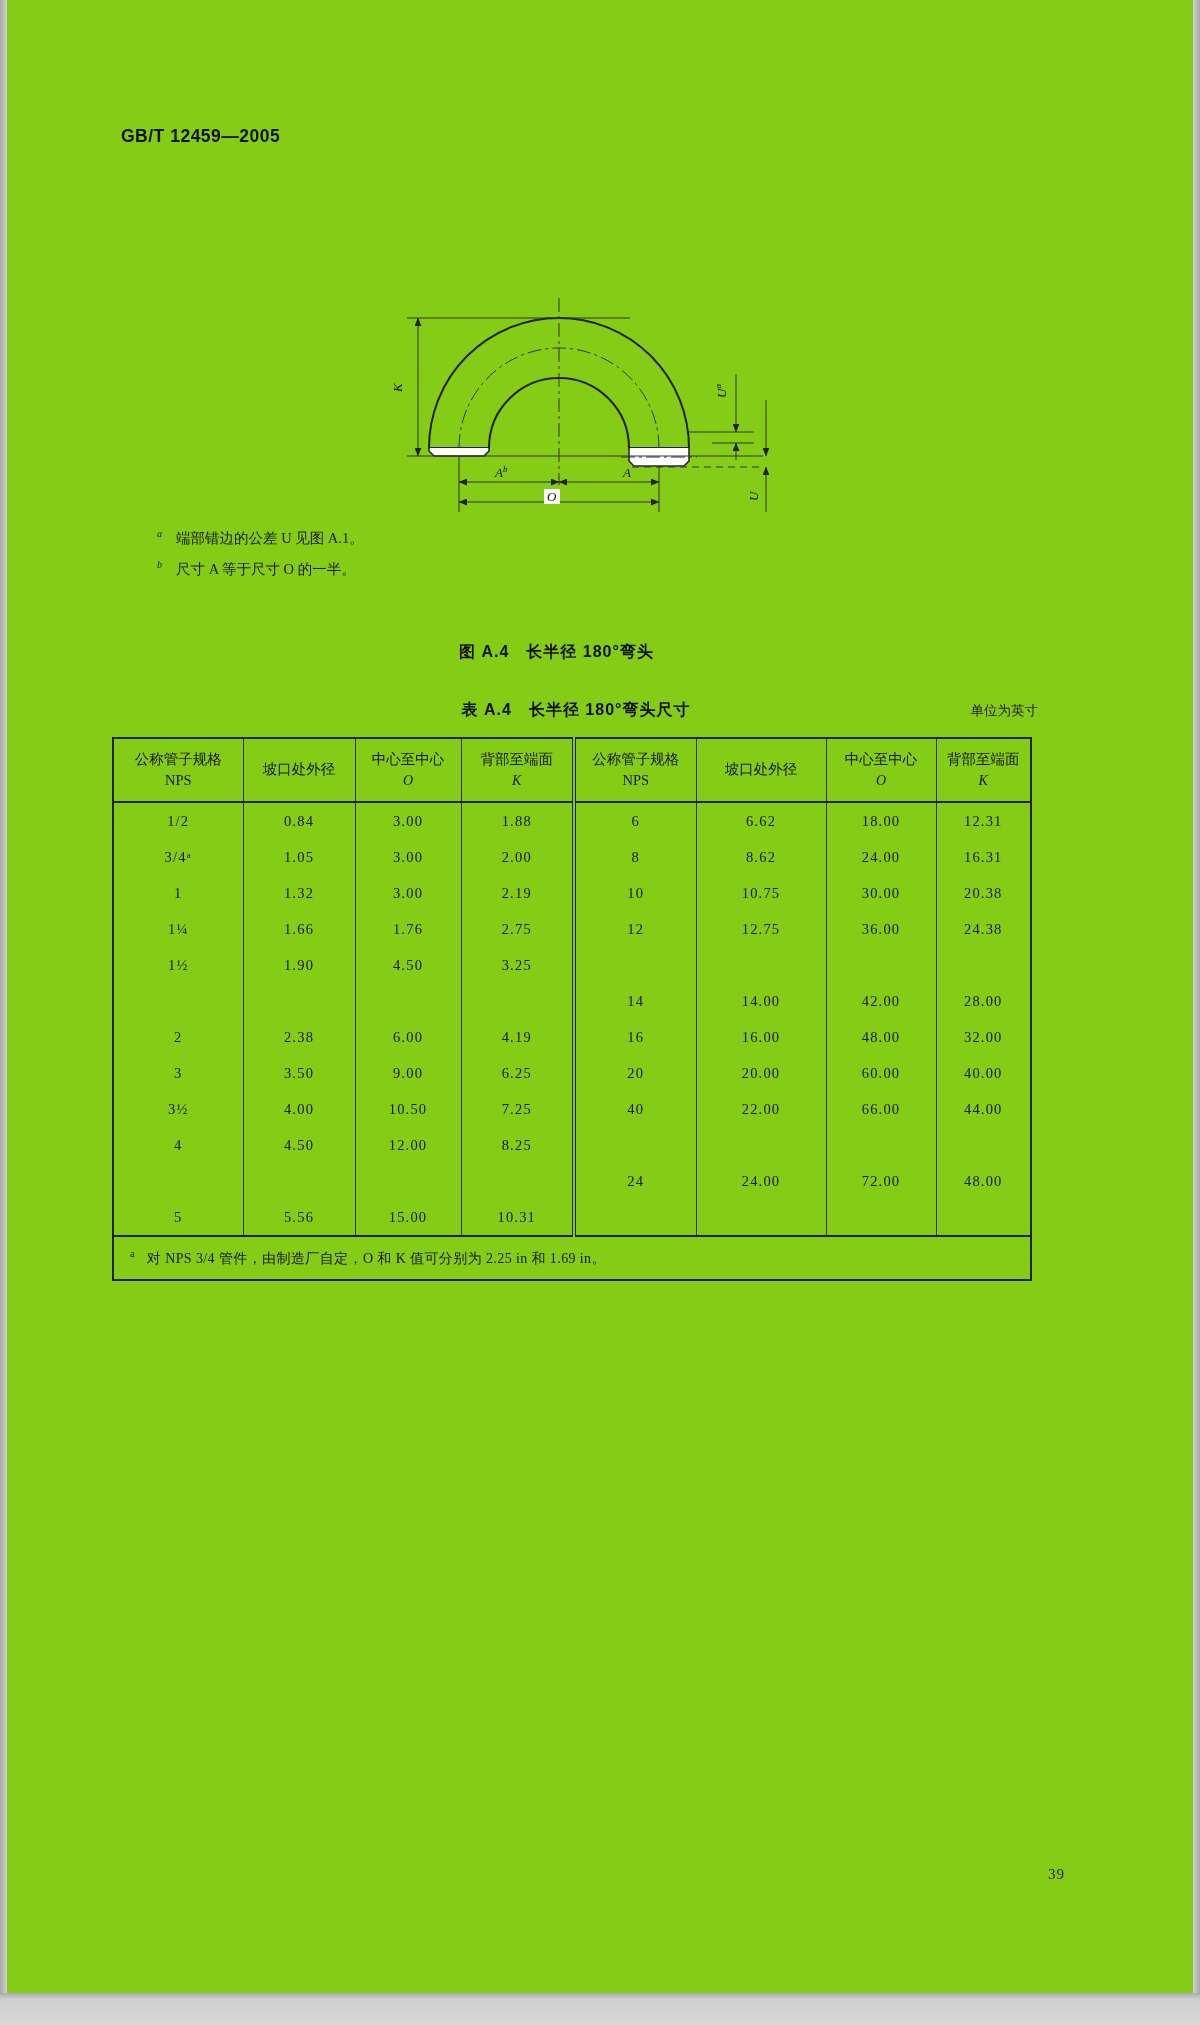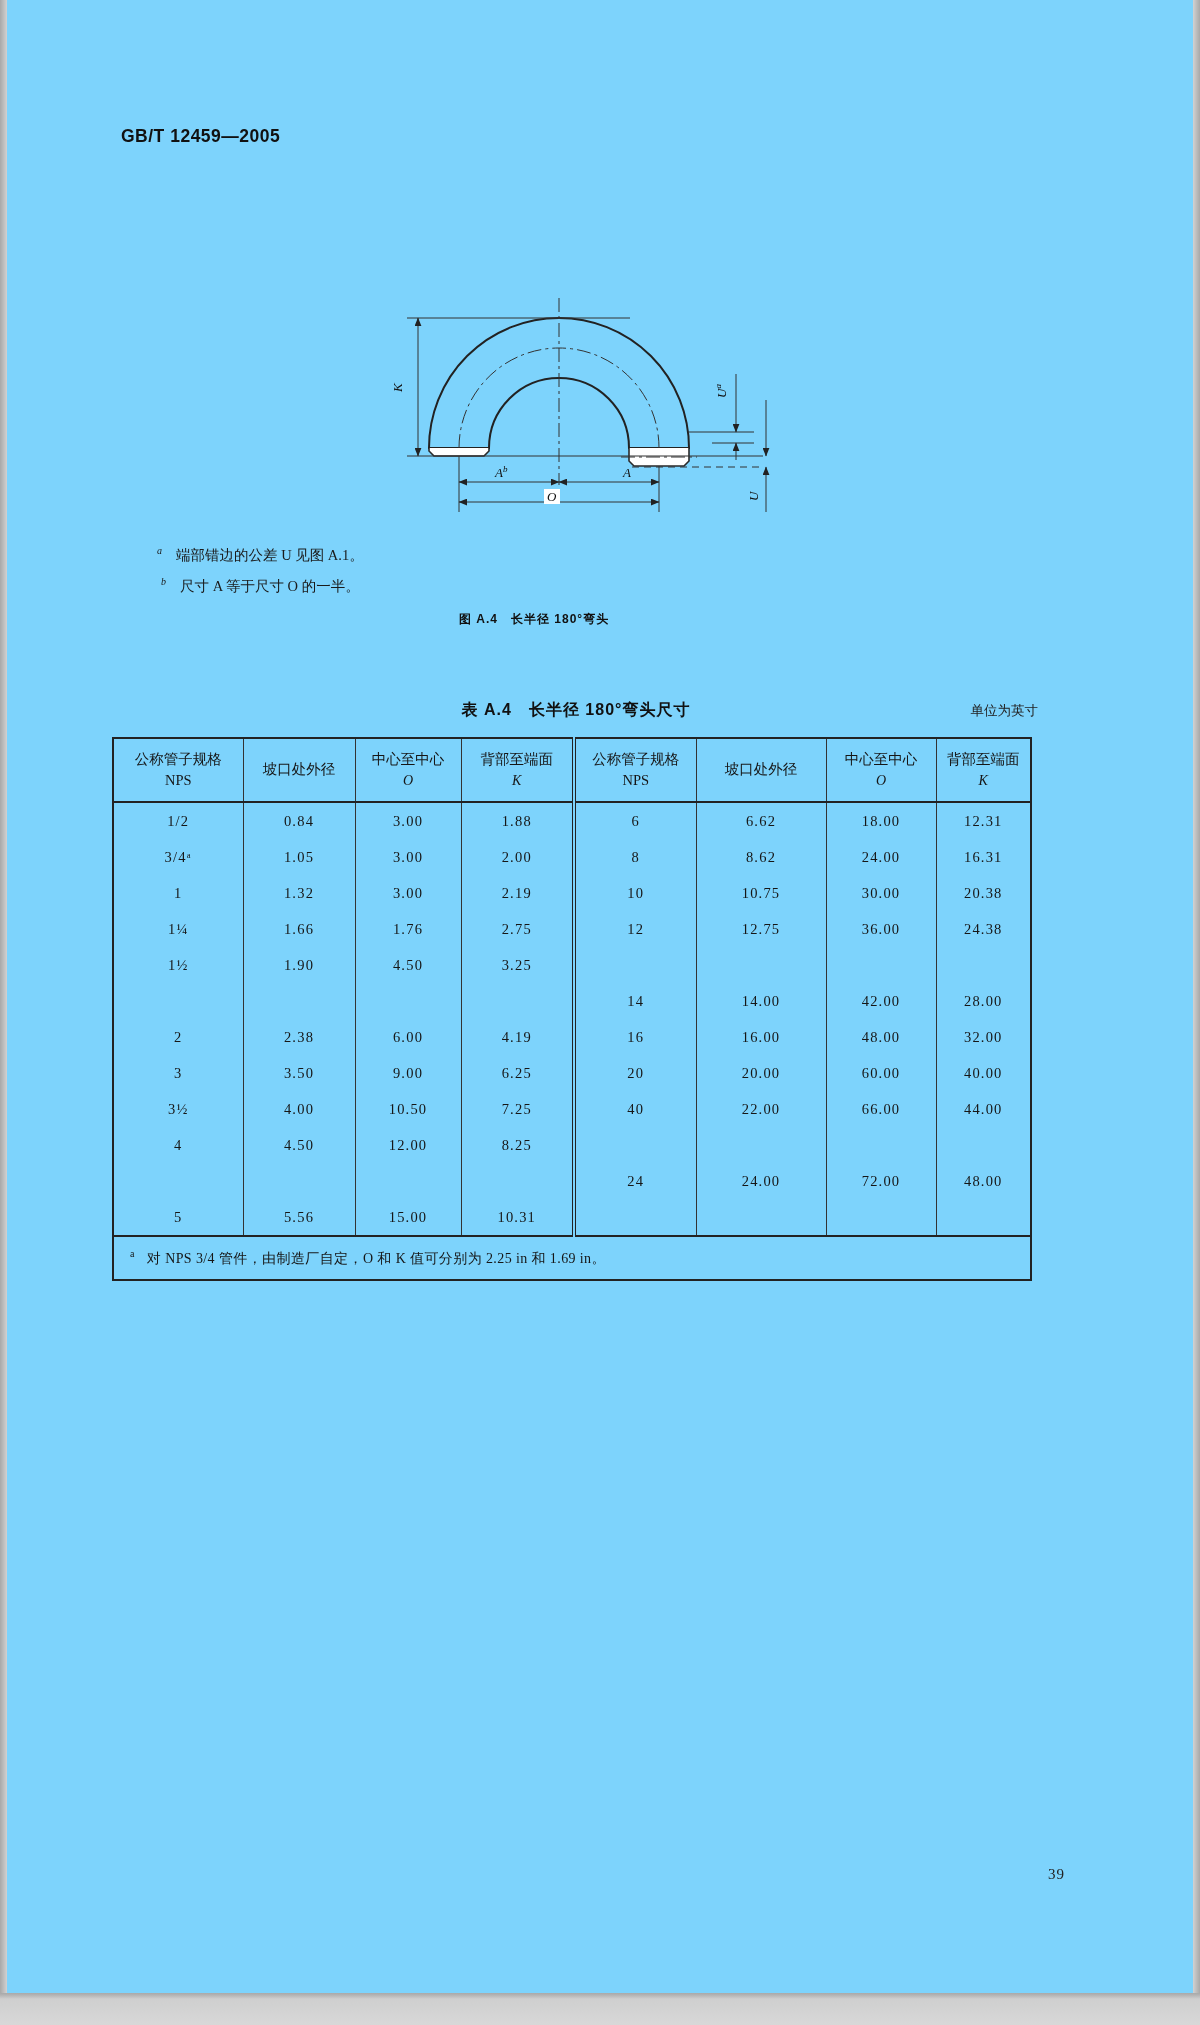--- a/index.html
+++ b/index.html
@@ -12,44 +12,44 @@
   }
   .edge-strip{position:absolute;top:0;bottom:0;width:7px;background:linear-gradient(to right,#a8a8a8,#d2d2d2);}
   .edge-strip.left{left:0;}
   .edge-strip.right{right:0;background:linear-gradient(to left,#a8a8a8,#d2d2d2);}
   .bottom-bar{
     position:absolute;left:0;right:0;bottom:0;height:32px;
     background:linear-gradient(to bottom,#a9a9a9 0,#b3b3b3 2px,#cfcfcf 6px,#d8d8d8 100%);
   }
   .page{
     position:absolute;left:7px;right:7px;top:0;bottom:32px;
-    background:#7dd3fc;
+    background:#84cc16;
   }
   .std-code{
     position:absolute;left:114px;top:126px;
     font-family:"Liberation Sans","DejaVu Sans",sans-serif;
     font-weight:bold;font-size:17.5px;letter-spacing:.5px;color:#111;
   }
   
   .fig-wrap{position:absolute;left:323px;top:270px;width:480px;height:280px;}
   .fig-wrap svg{width:100%;height:100%;}
   .lineA{stroke:#222;stroke-width:2;fill:none;}
   .lineB{stroke:#2a2a2a;stroke-width:1.6;fill:#fff;}
   .thin{stroke:#333;stroke-width:1;fill:none;}
   .dim{stroke:#333;stroke-width:1;fill:none;}
   .cl{stroke:#333;stroke-width:1;fill:none;stroke-dasharray:14 4 3 4;}
   .dash{stroke:#333;stroke-width:1;fill:none;stroke-dasharray:7 5;}
   .figlabel{font-family:"Liberation Serif","DejaVu Serif",serif;font-style:italic;font-size:13px;fill:#111;}
-  .notes{position:absolute;left:150px;top:545px;font-size:14.5px;color:#1a1a1a;text-align:center;}
+  .notes{position:absolute;left:150px;top:528px;font-size:14.5px;color:#1a1a1a;}
   .note-line{margin-bottom:11px;}
   .note-line sup{font-size:10px;margin-right:14px;font-style:italic;}
   .fig-caption{
-    position:absolute;left:452px;top:611px;white-space:nowrap;
+    position:absolute;left:452px;top:642px;white-space:nowrap;
     font-family:"Liberation Sans","DejaVu Sans",sans-serif;
-    font-weight:bold;font-size:12px;letter-spacing:1px;color:#111;text-align:right;
+    font-weight:bold;font-size:16px;letter-spacing:1px;color:#111;text-align:right;
   }
   
   .tbl-caption-row{position:absolute;left:105px;top:700px;width:928px;height:22px;}
   .tbl-caption{
     position:absolute;left:0;right:0;text-align:center;
     font-family:"Liberation Sans","DejaVu Sans",sans-serif;
     font-weight:bold;font-size:16px;letter-spacing:1px;color:#111;white-space:nowrap;
   }
   .unit-note{position:absolute;right:2px;top:2px;font-size:13.5px;color:#222;}
   .dim-table{

